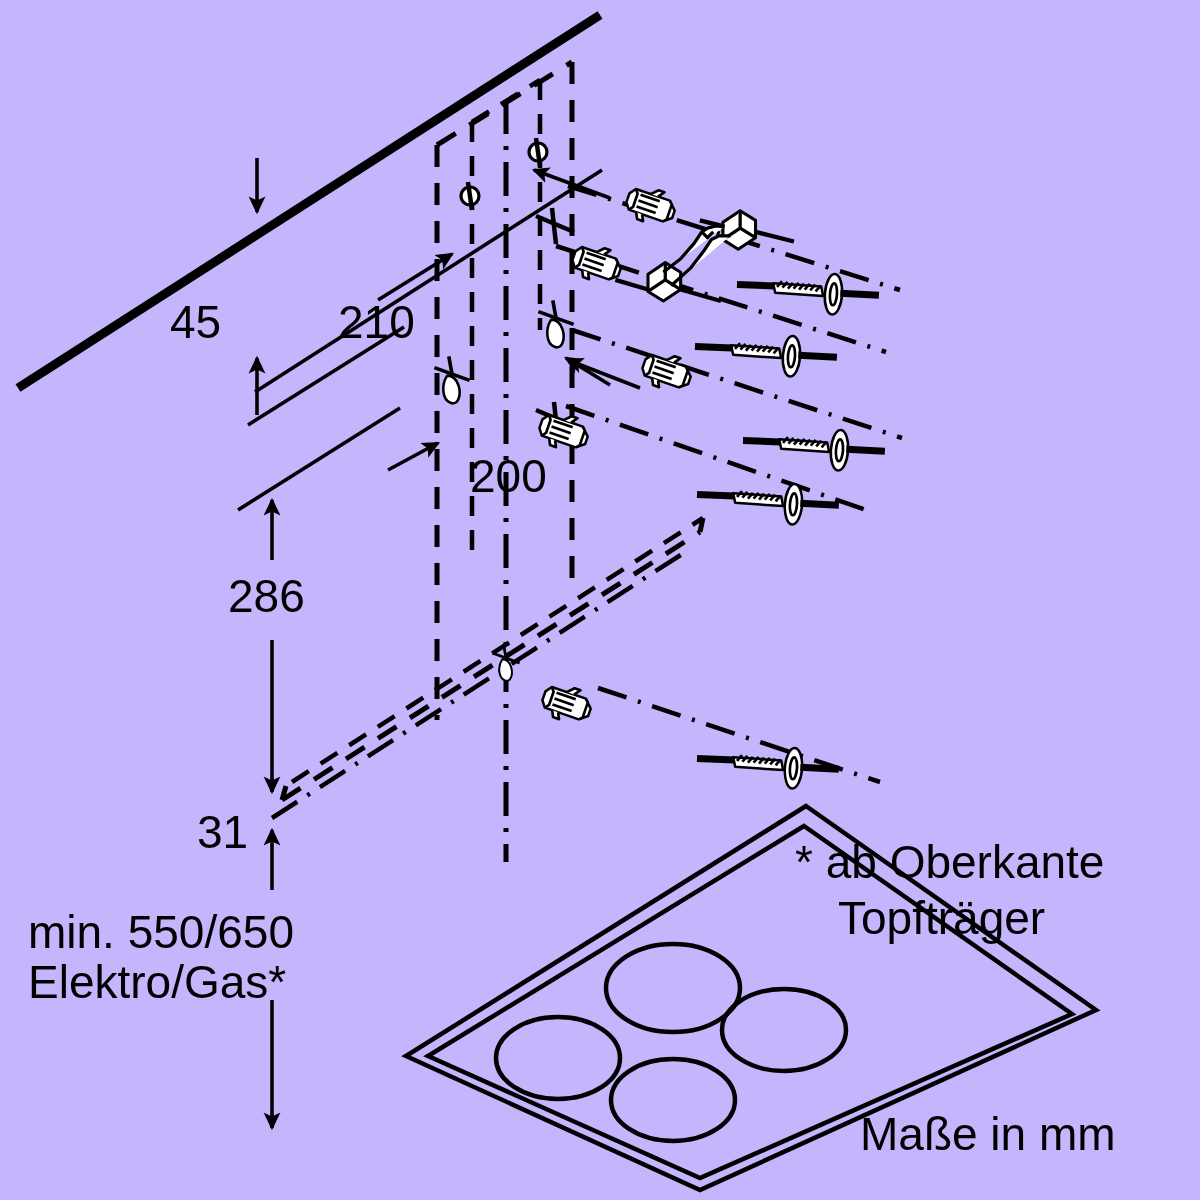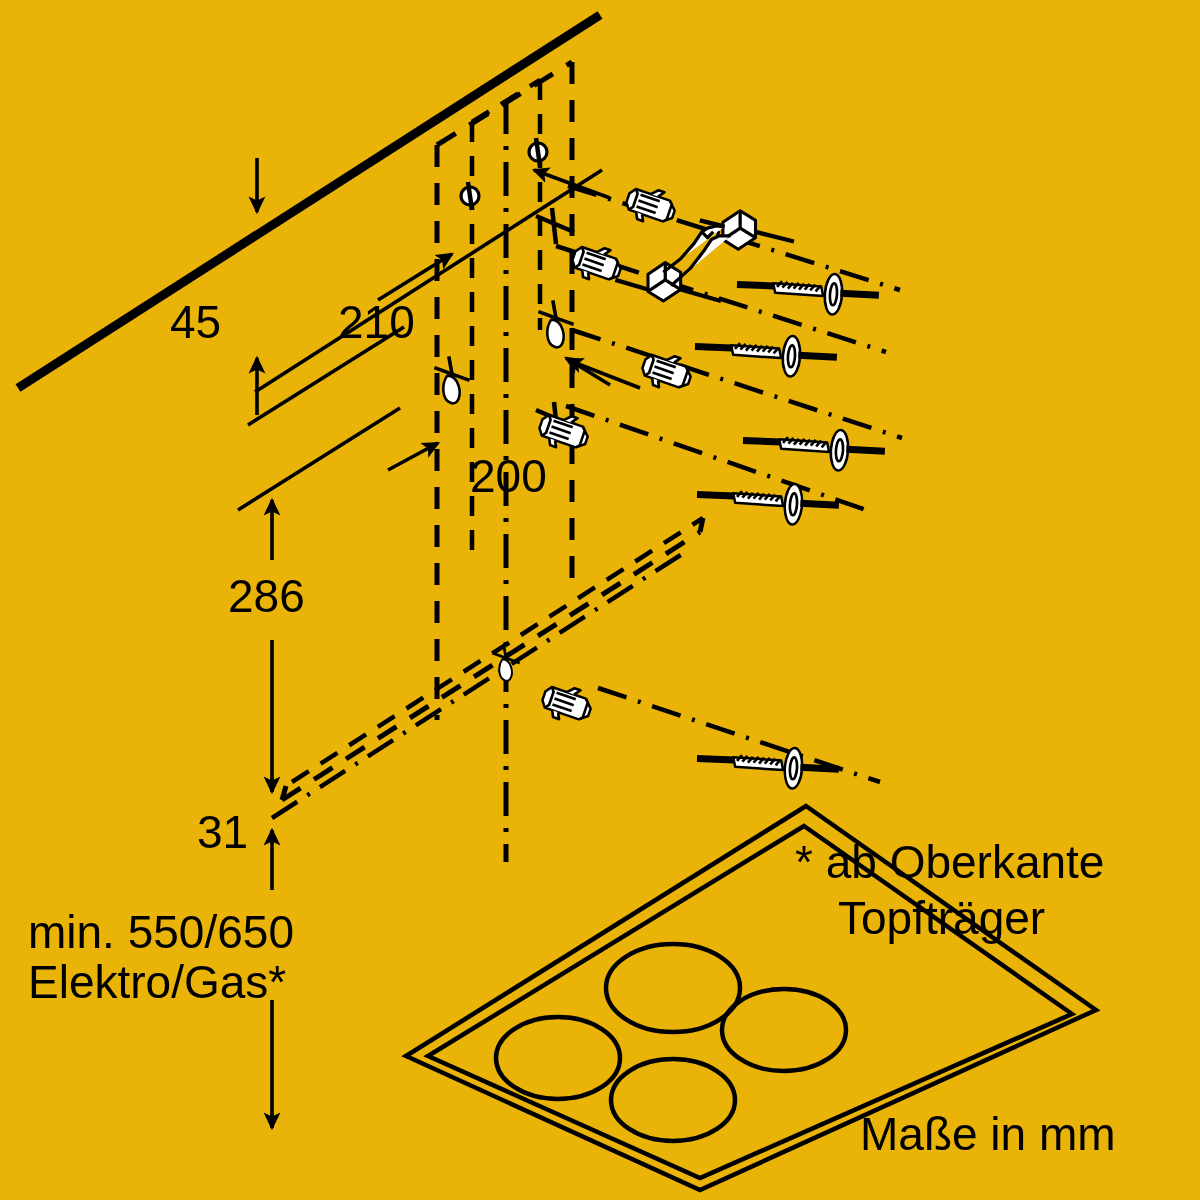--- a/index.html
+++ b/index.html
@@ -11,21 +11,21 @@
   body {
     width: 1200px;
     height: 1200px;
     font-family: "Liberation Sans", sans-serif;
     overflow: hidden;
   }
   #diagram-root {
     position: relative;
     width: 1200px;
     height: 1200px;
-    background: #eab308;
+    background: #c4b5fd;
   }
   svg.canvas {
     position: absolute;
     top: 0; left: 0;
     width: 1200px;
     height: 1200px;
     display: block;
   }
   .dim-text {
     font-family: "Liberation Sans", sans-serif;

